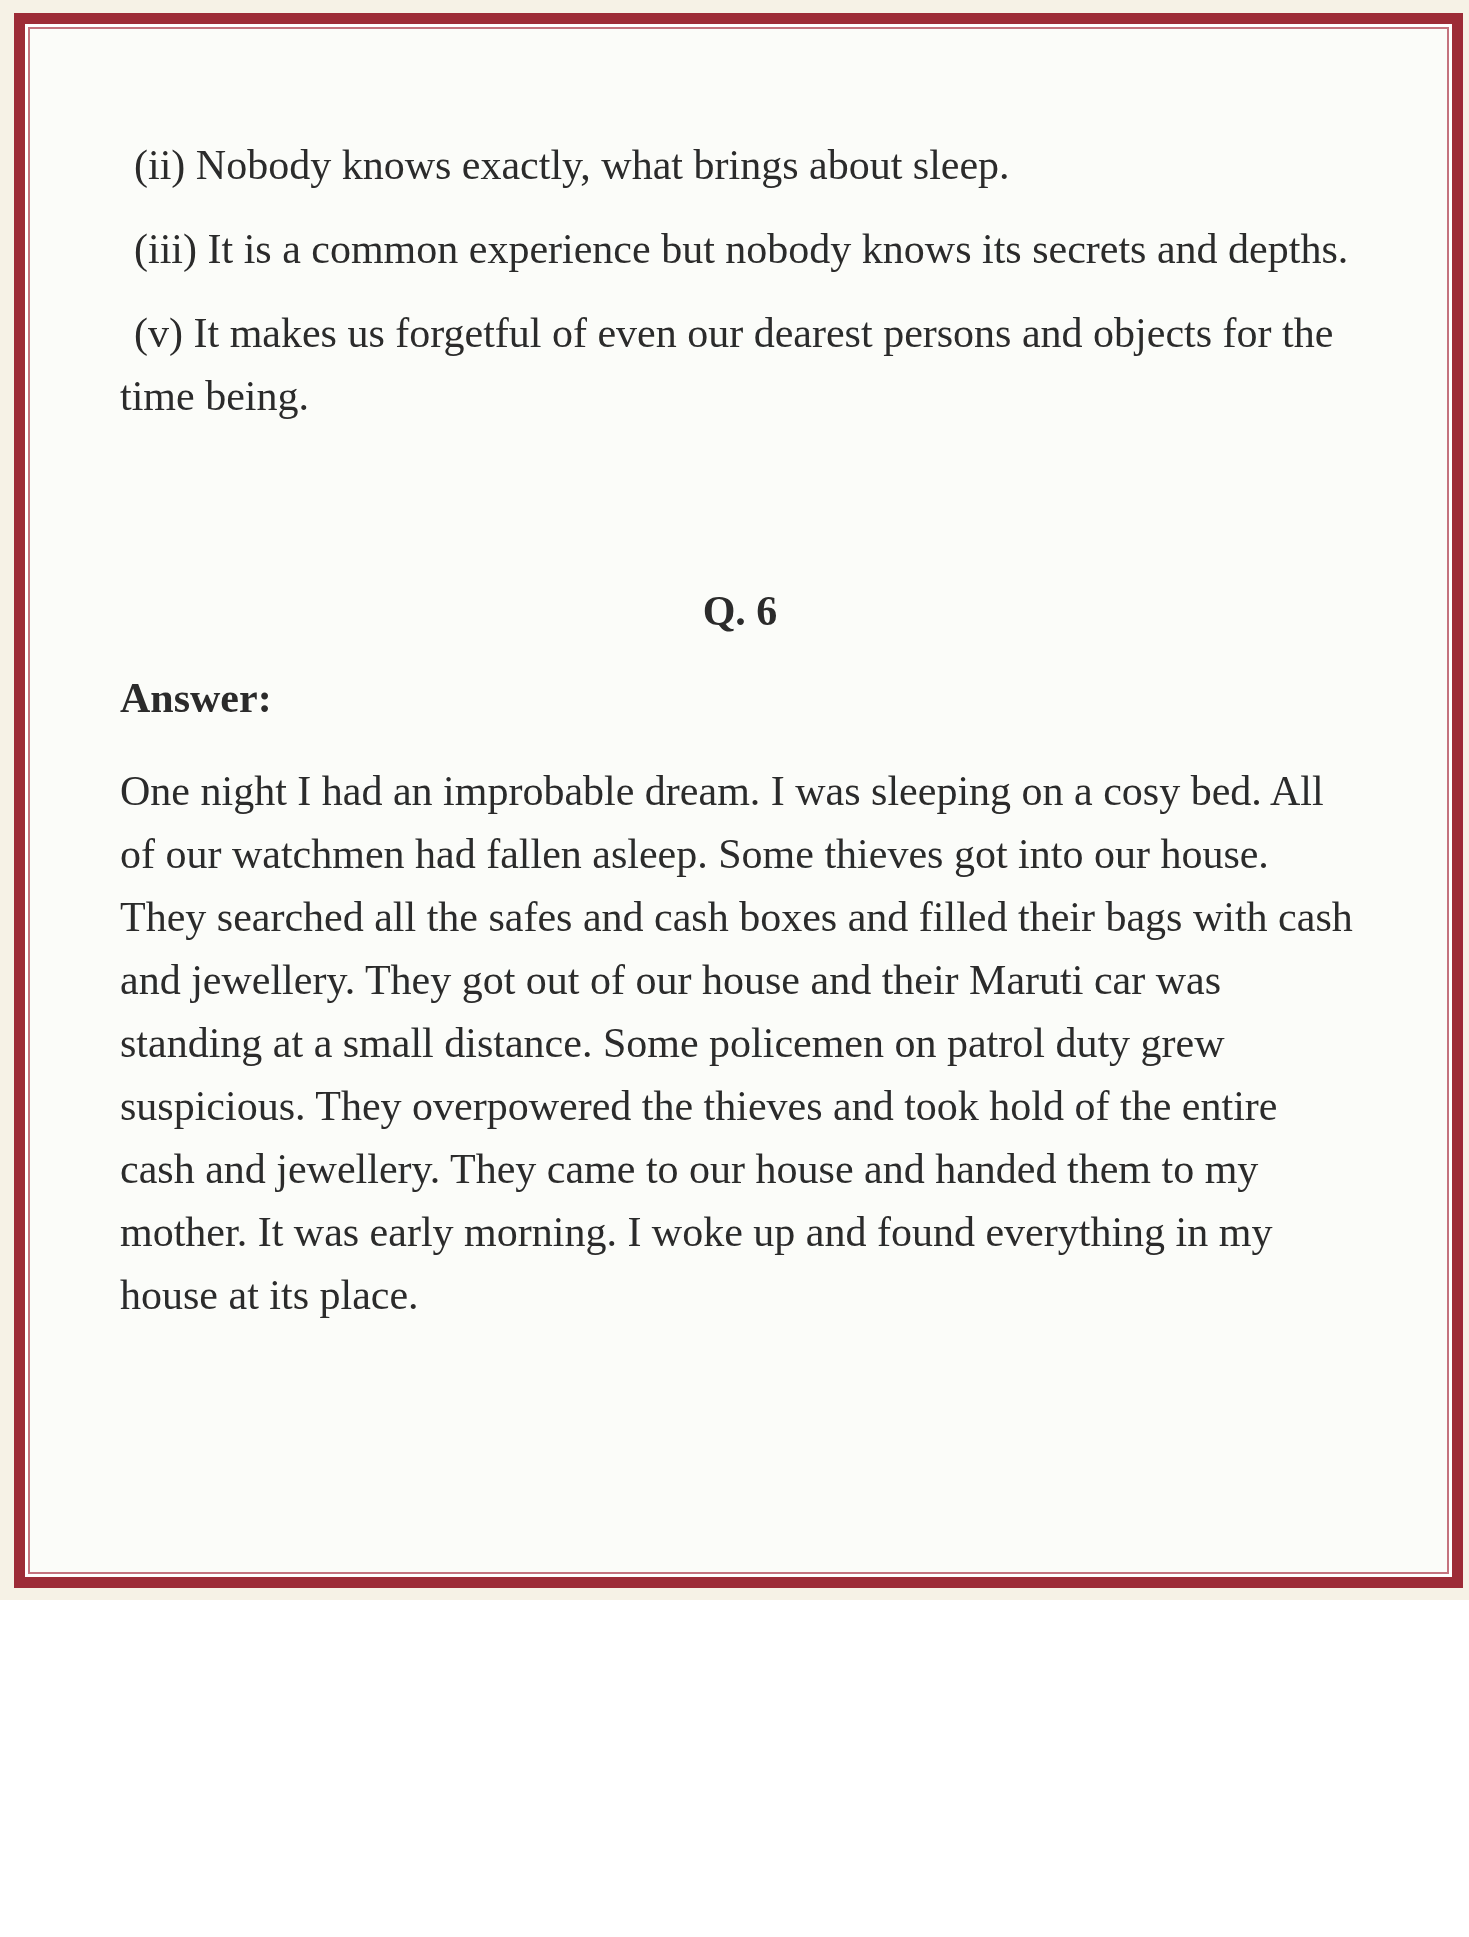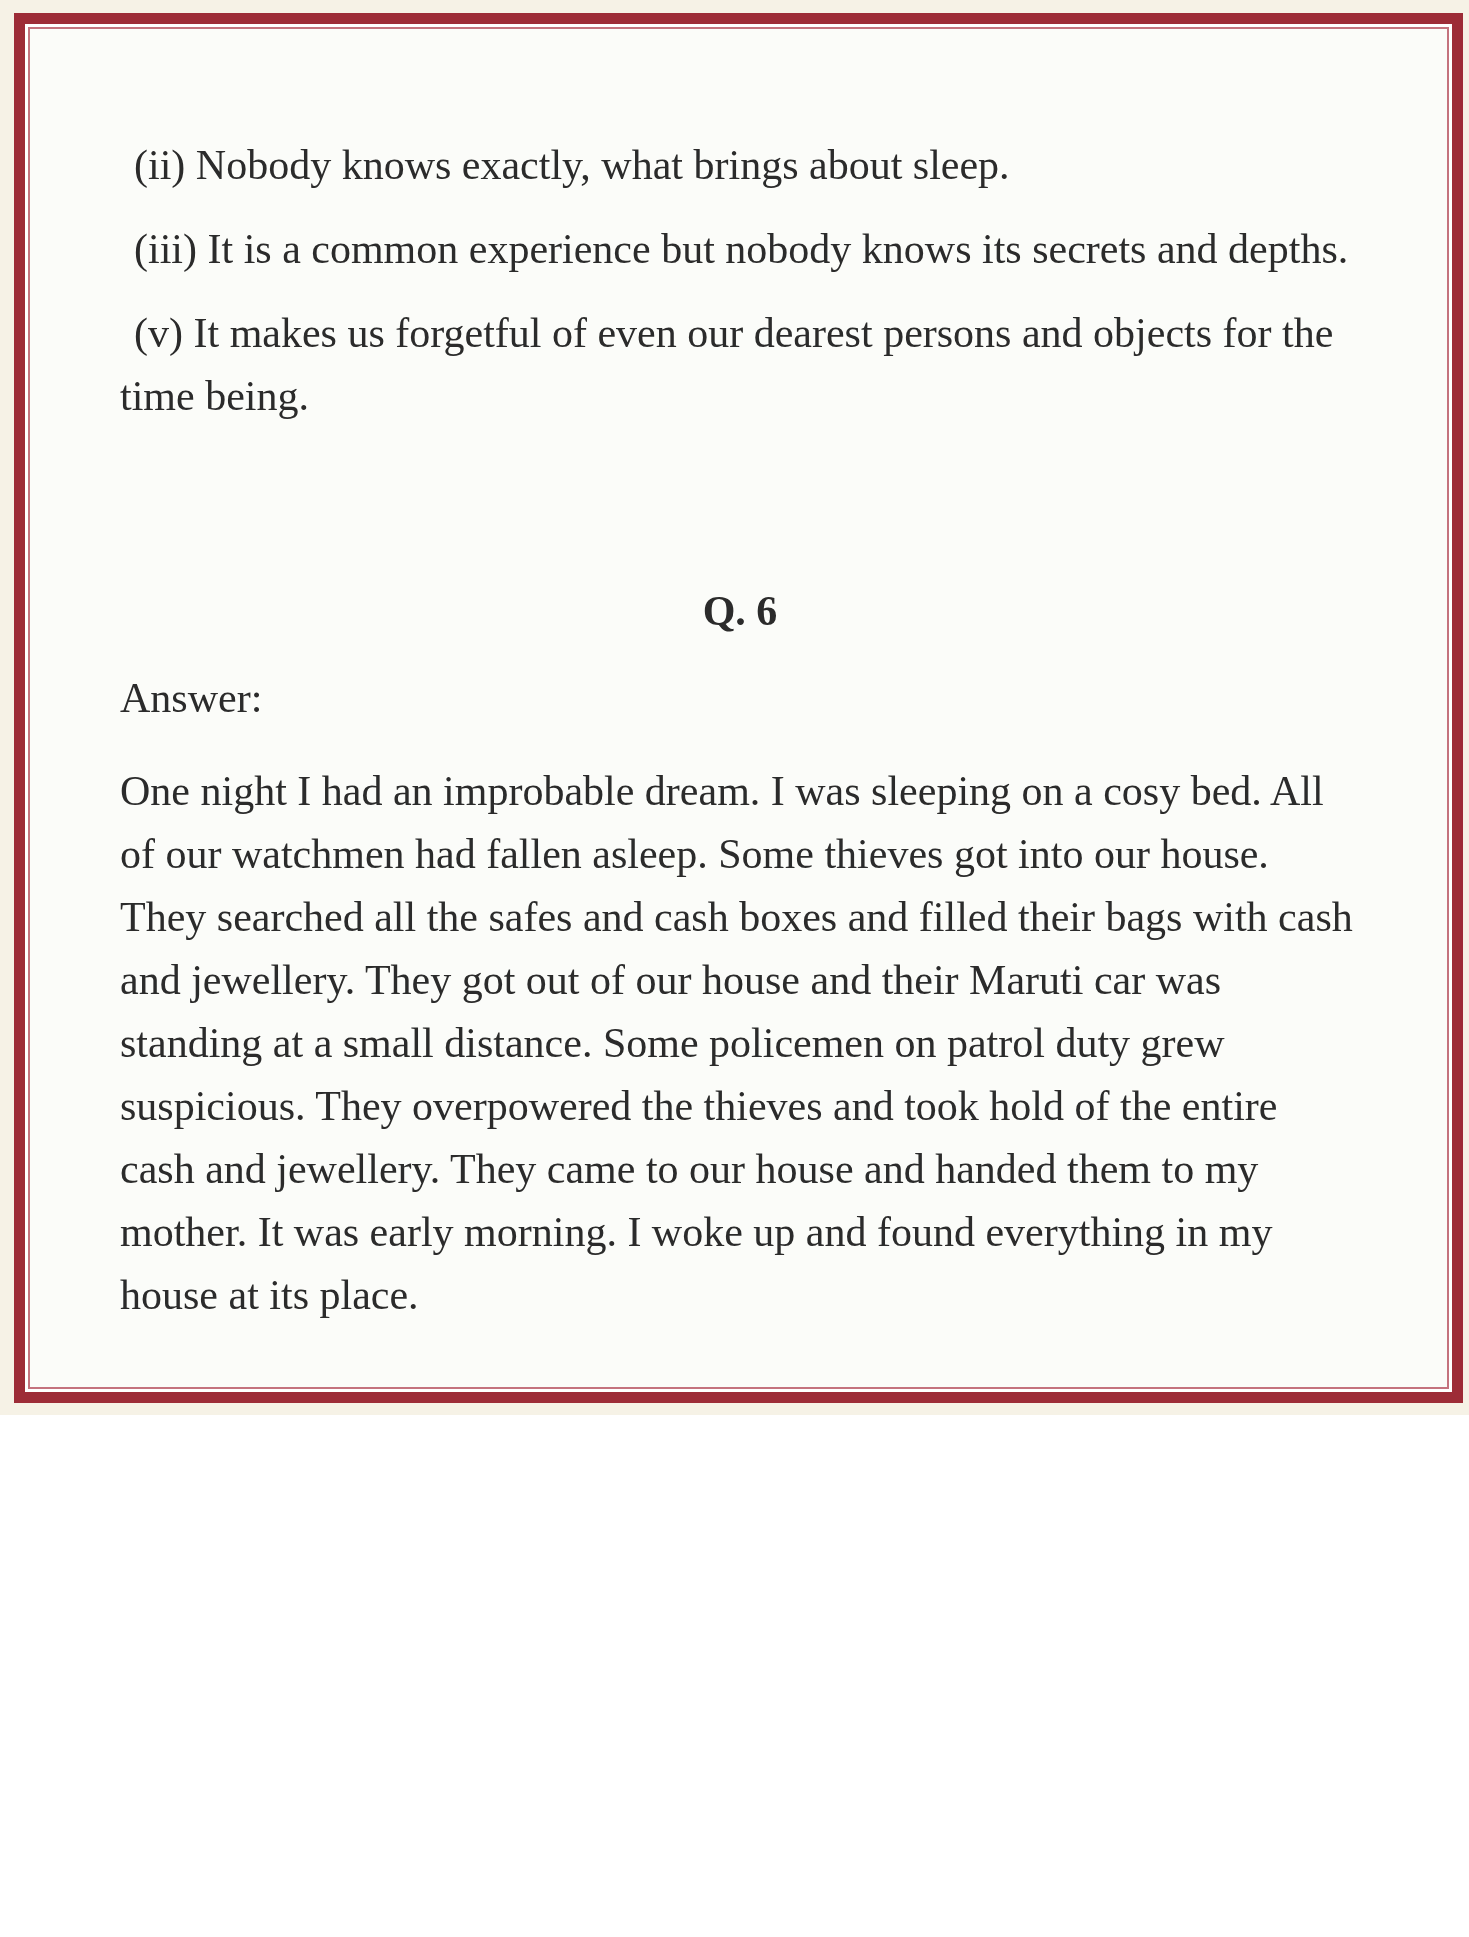--- a/index.html
+++ b/index.html
@@ -6,21 +6,21 @@
     margin: 0;
     padding: 0;
   }
   body {
     width: 1469px;
     height: 1937px;
     font-family: "Liberation Serif", "DejaVu Serif", serif;
   }
   .page-margin {
     width: 1469px;
-    height: 1415px;
+    height: 1600px;
     box-sizing: border-box;
     padding: 13px 6px 12px 14px;
     background: #f6f2e6;
   }
   .frame-outer {
     width: 100%;
     height: 100%;
     box-sizing: border-box;
     border: 11px solid #9d2c37;
     background: #ffffff;
@@ -53,20 +53,21 @@
     font-weight: 700;
     margin-top: 152px;
     margin-bottom: 24px;
     text-align: center;
   }
   .q-text {
     margin-bottom: 22px;
   }
   .answer-label {
     margin-bottom: 30px;
+    font-weight: bold;
   }
   .answer-text {
     margin-bottom: 0;
   }
 </style>
 </head>
 <body>
 
 <div class="page-margin">
   <div class="frame-outer">

